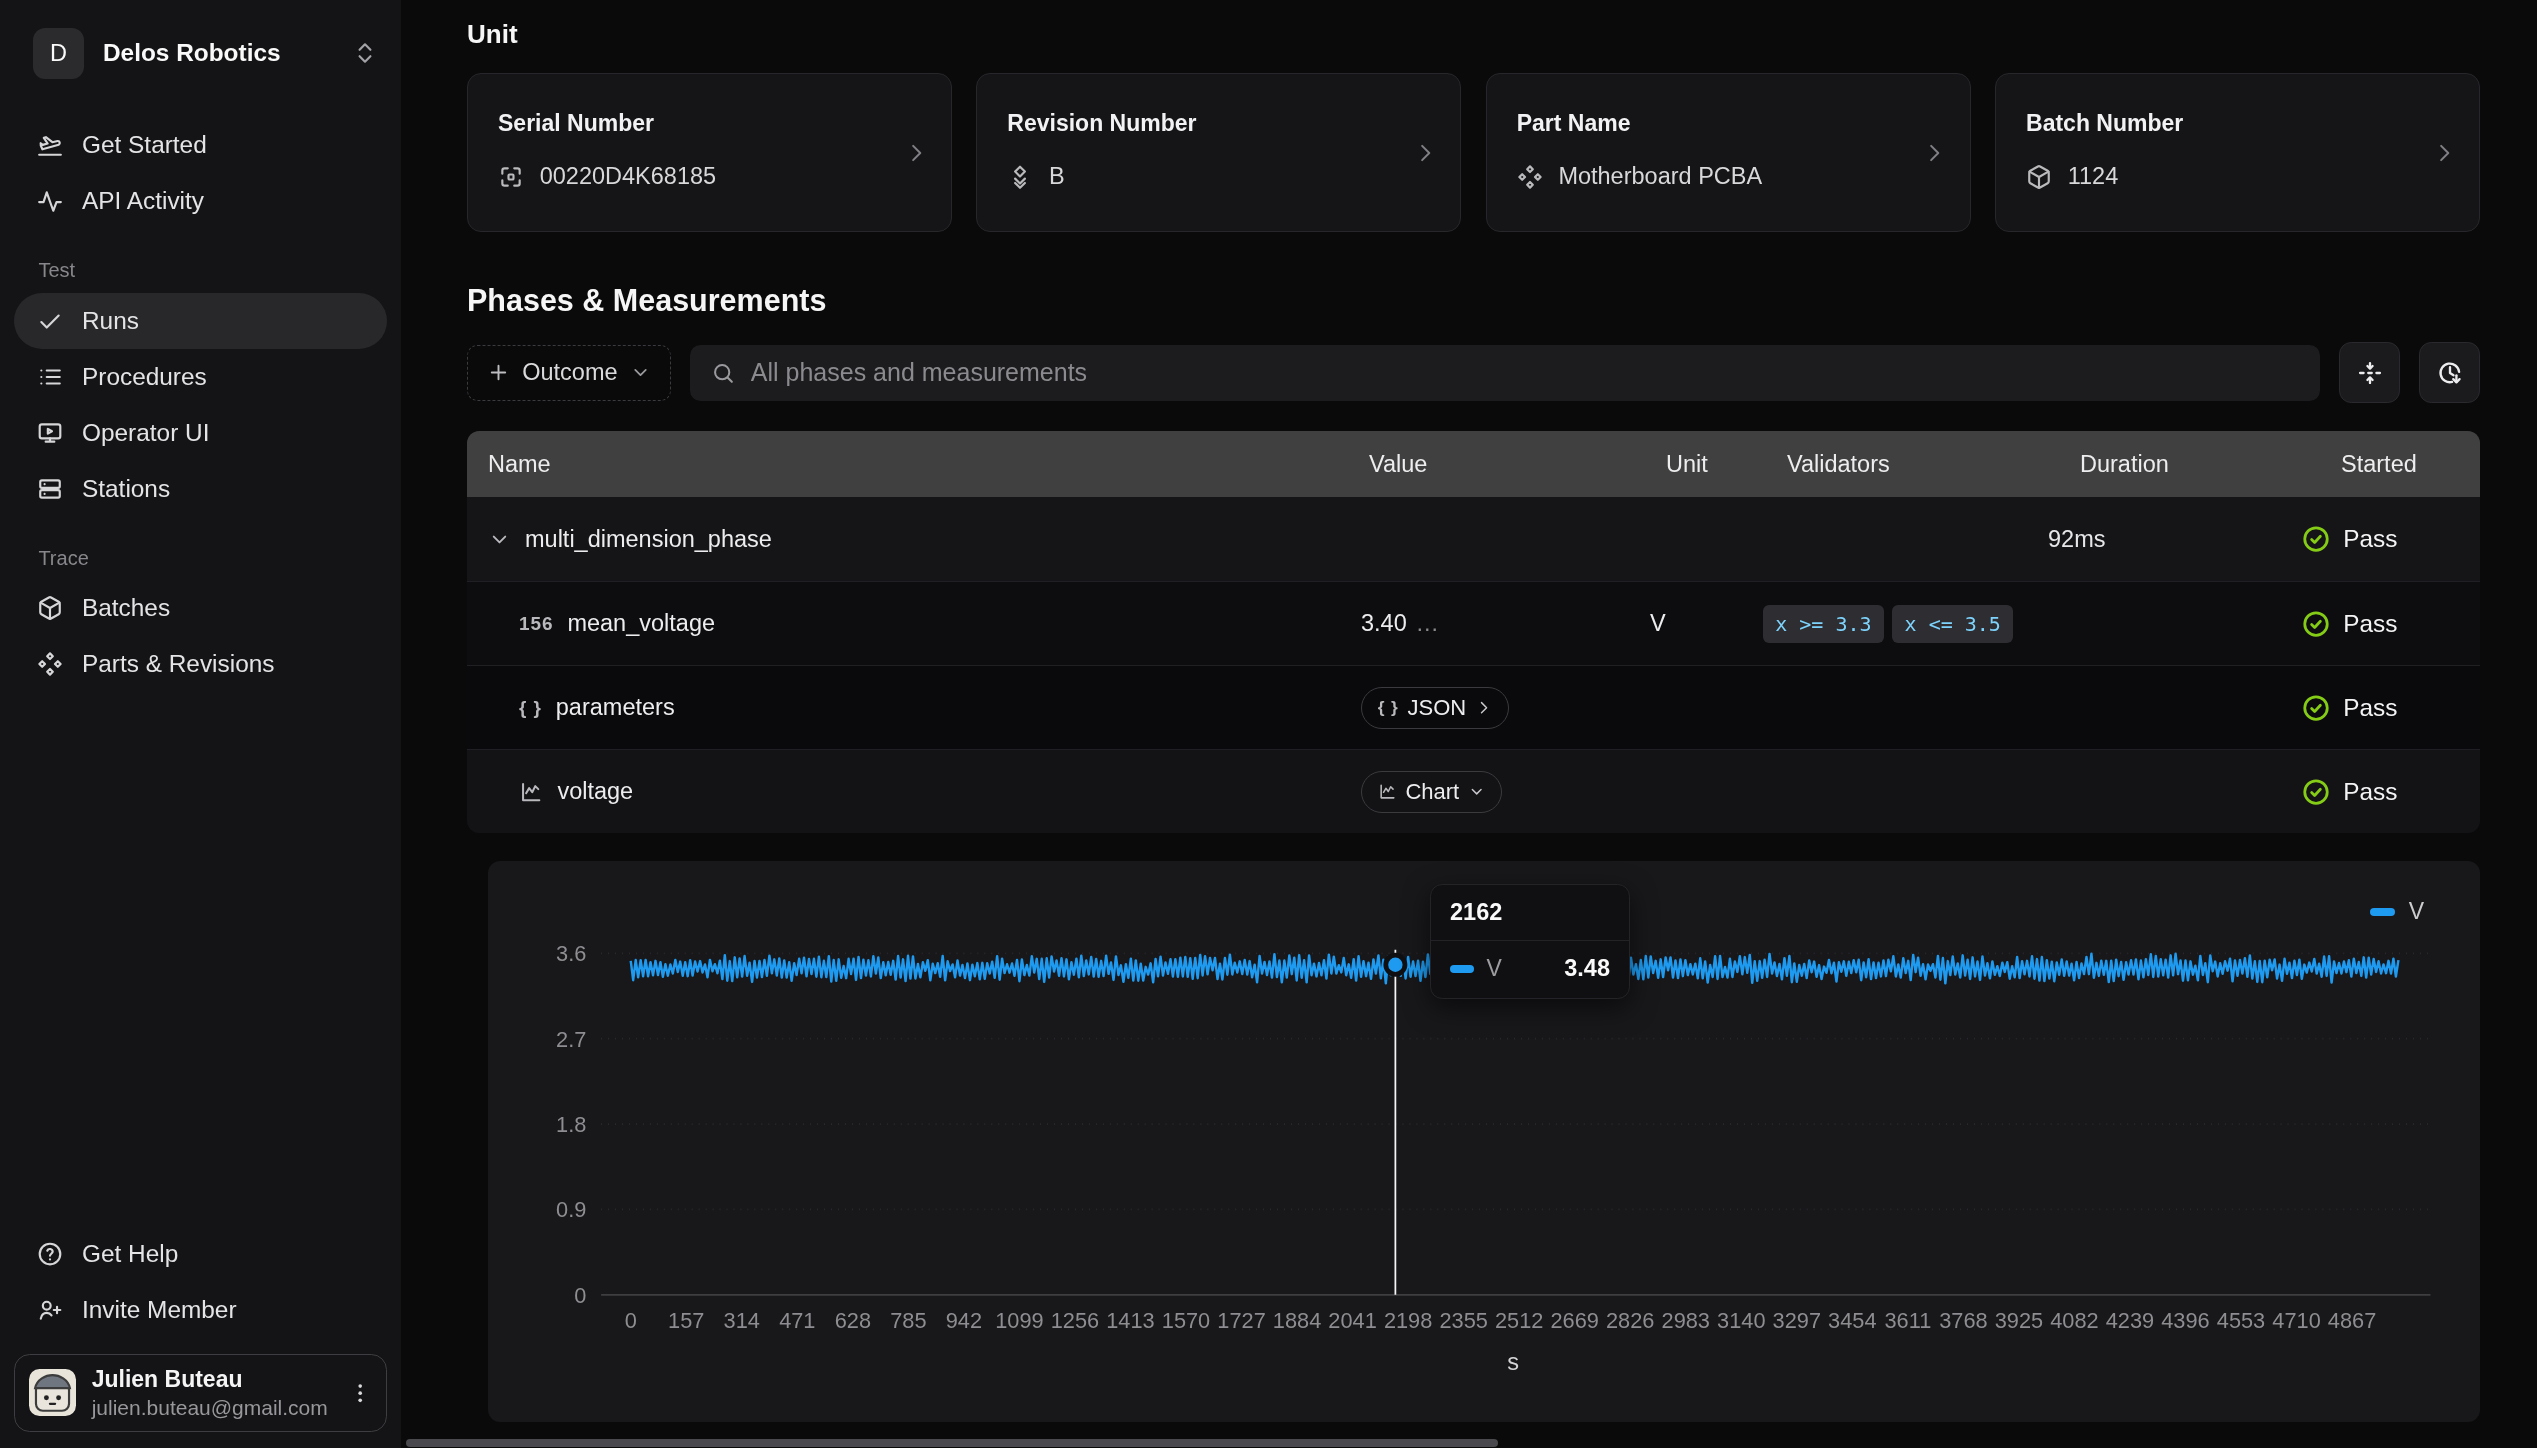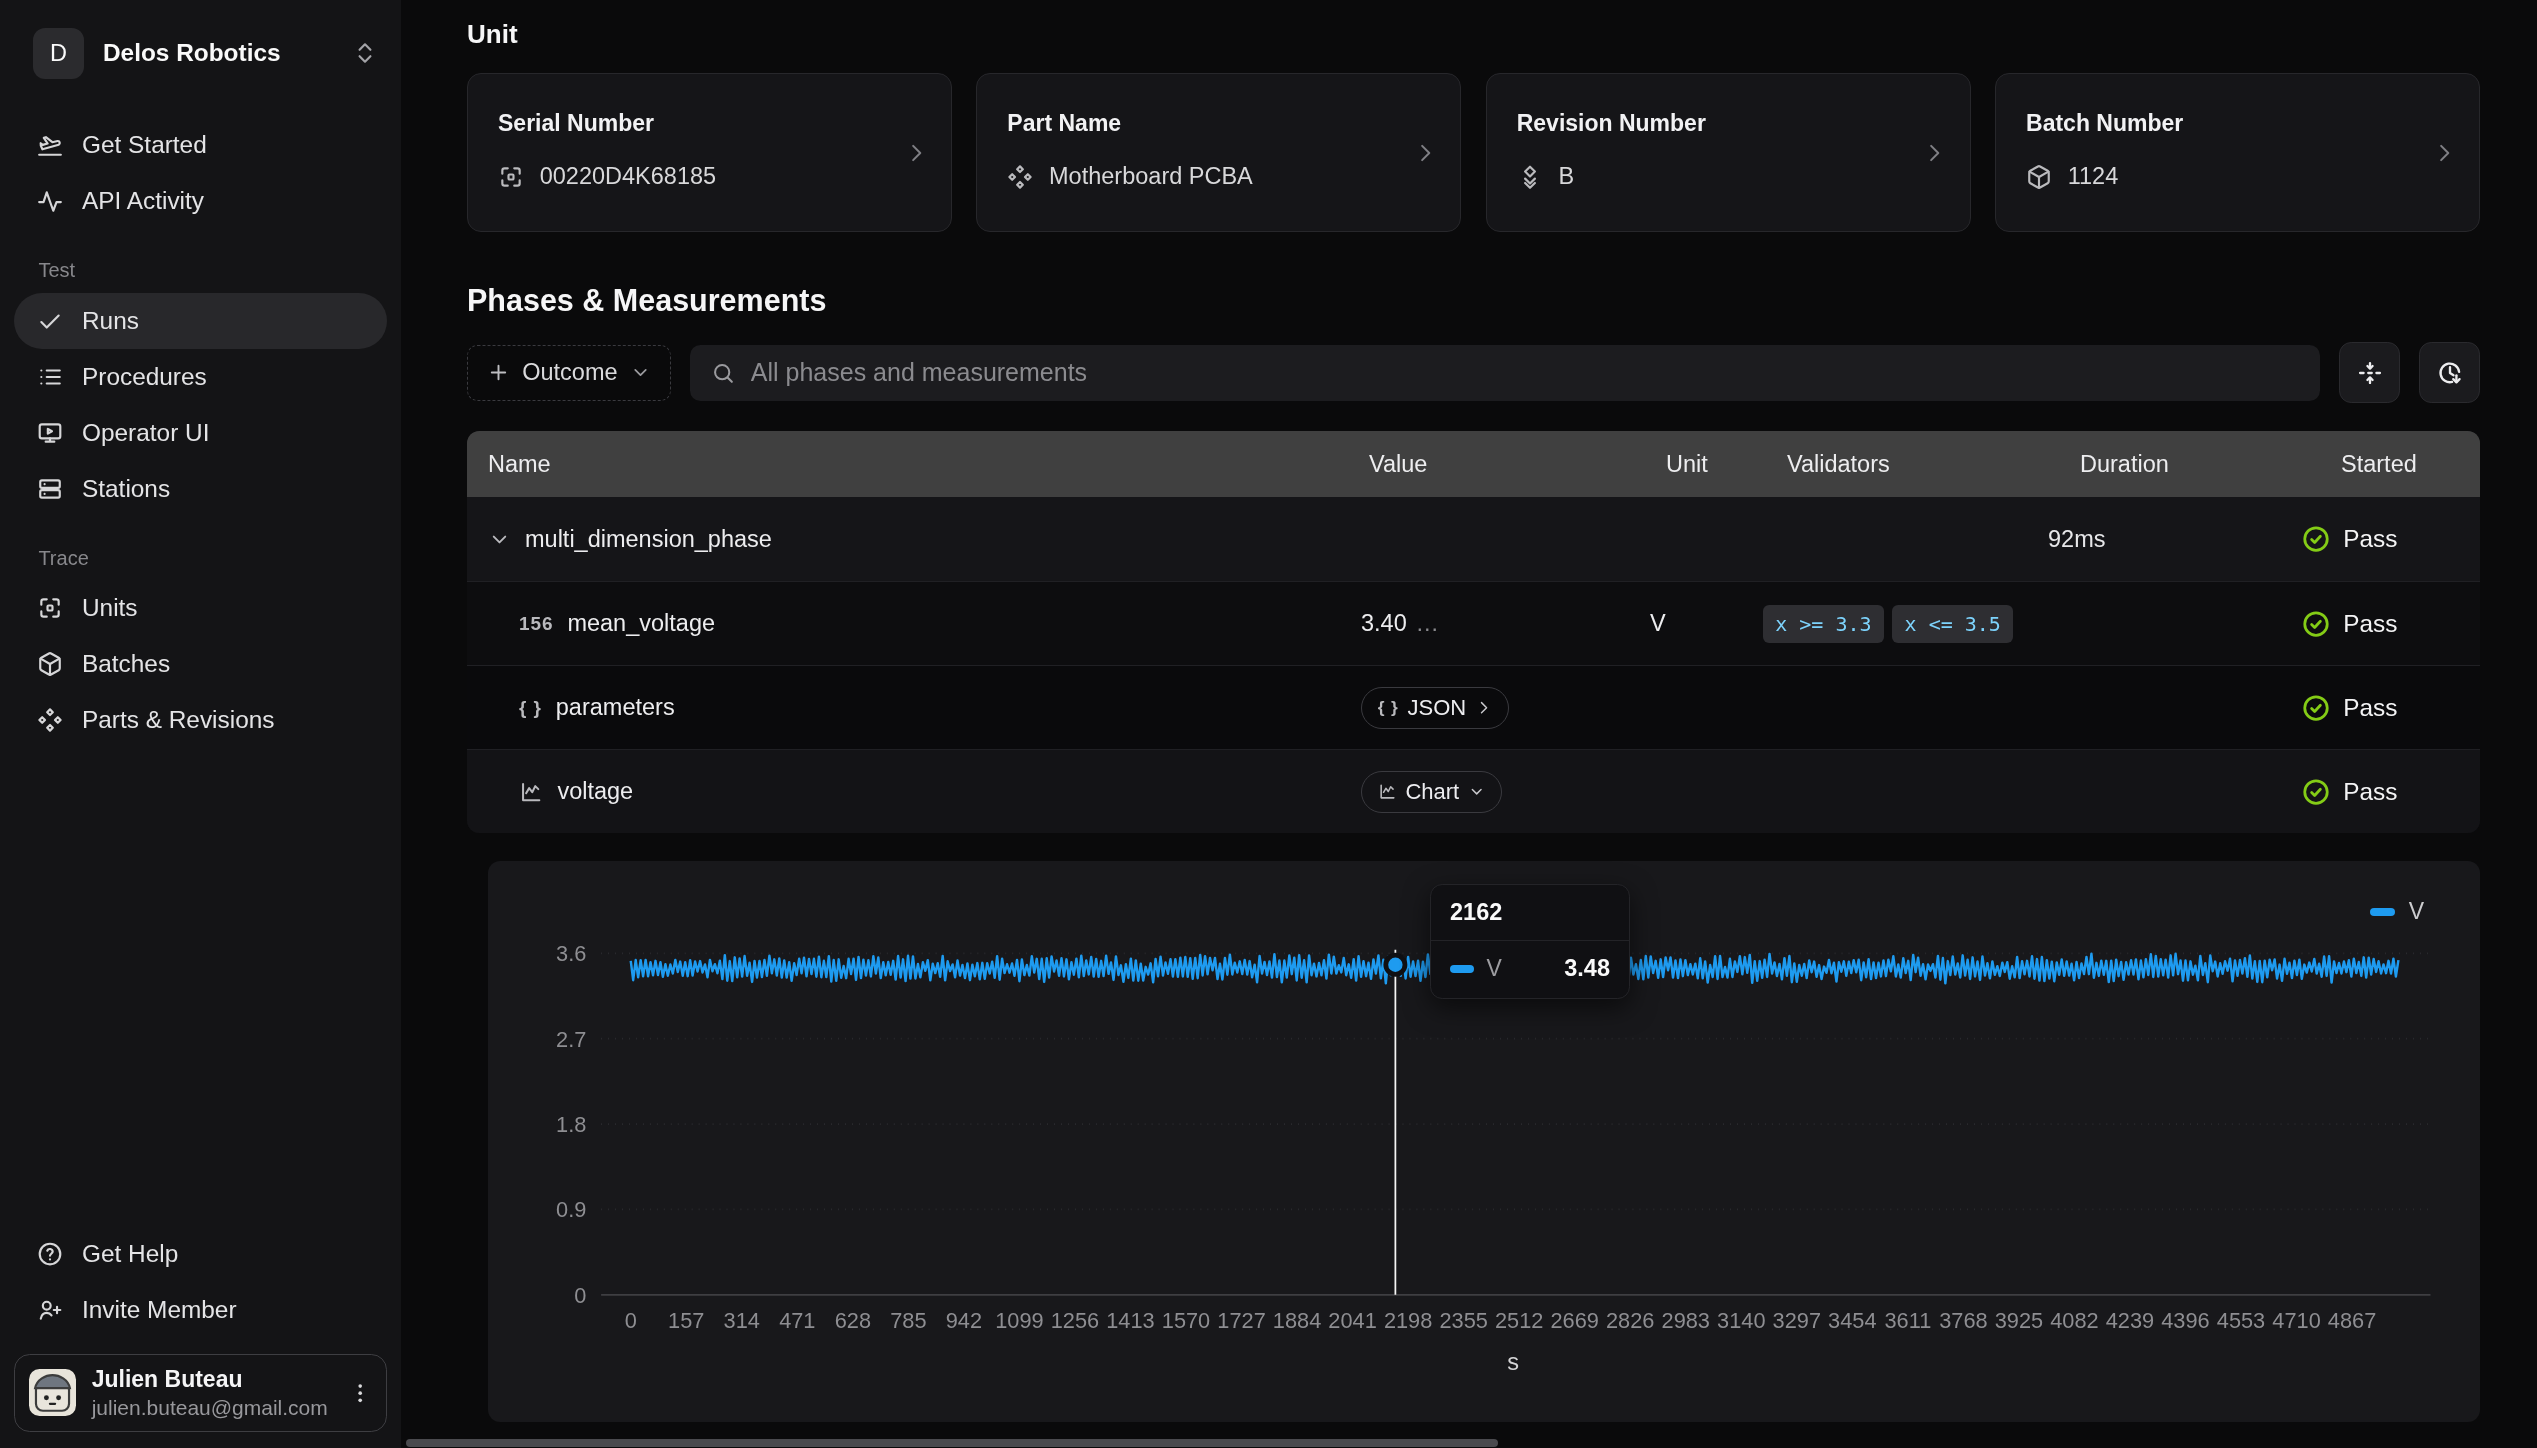--- a/index.html
+++ b/index.html
@@ -169,32 +169,20 @@
               <path d="M7 7.5h.01M7 16.5h.01"></path>
             </svg>
         </span>
         <span>Stations</span>
       </div>
 
       <div class="section-label">Trace</div>
       <div class="nav-item">
         <span class="nicon">
           <svg class="icon" width="26" height="26" viewBox="0 0 24 24">
-              <path d="M4 9V6a2 2 0 0 1 2-2h3"></path>
-              <path d="M15 4h3a2 2 0 0 1 2 2v3"></path>
-              <path d="M20 15v3a2 2 0 0 1-2 2h-3"></path>
-              <path d="M9 20H6a2 2 0 0 1-2-2v-3"></path>
-              <rect x="9.7" y="9.7" width="4.6" height="4.6" rx="1"></rect>
-            </svg>
-        </span>
-        <span>Units</span>
-      </div>
-      <div class="nav-item">
-        <span class="nicon">
-          <svg class="icon" width="26" height="26" viewBox="0 0 24 24">
               <path d="M21 8a2 2 0 0 0-1-1.73l-7-4a2 2 0 0 0-2 0l-7 4A2 2 0 0 0 3 8v8a2 2 0 0 0 1 1.73l7 4a2 2 0 0 0 2 0l7-4A2 2 0 0 0 21 16Z"></path>
               <path d="m3.3 7 8.7 5 8.7-5"></path>
               <path d="M12 22V12"></path>
             </svg>
         </span>
         <span>Batches</span>
       </div>
       <div class="nav-item">
         <span class="nicon">
           <svg class="icon" width="26" height="26" viewBox="0 0 24 24">
@@ -274,50 +262,50 @@
           <span>00220D4K68185</span>
         </div>
         <span class="card-chevron">
           <svg class="icon" width="24.4" height="24.4" viewBox="0 0 24 24">
               <path d="m9 5 7 7-7 7"></path>
             </svg>
         </span>
       </div>
 
       <div class="card">
+        <div class="card-label">Revision Number</div>
+        <div class="card-value">
+          <span class="cicon">
+            <svg class="icon" width="26" height="26" viewBox="0 0 24 24">
+                <path d="M12 2.5 16.5 7 12 11.5 7.5 7z"></path>
+                <path d="m7.5 13.5 4.5 4.5 4.5-4.5"></path>
+                <path d="m7.5 17.5 4.5 4.5 4.5-4.5"></path>
+              </svg>
+          </span>
+          <span>B</span>
+        </div>
+        <span class="card-chevron">
+          <svg class="icon" width="24.4" height="24.4" viewBox="0 0 24 24">
+              <path d="m9 5 7 7-7 7"></path>
+            </svg>
+        </span>
+      </div>
+
+      <div class="card">
         <div class="card-label">Part Name</div>
         <div class="card-value">
           <span class="cicon">
             <svg class="icon" width="26" height="26" viewBox="0 0 24 24">
                 <path d="M12 2.2 14.6 4.8 12 7.4 9.4 4.8z"></path>
                 <path d="M12 16.6l2.6 2.6L12 21.8l-2.6-2.6z"></path>
                 <path d="M4.8 9.4 7.4 12l-2.6 2.6L2.2 12z"></path>
                 <path d="M19.2 9.4 21.8 12l-2.6 2.6L16.6 12z"></path>
               </svg>
           </span>
           <span>Motherboard PCBA</span>
-        </div>
-        <span class="card-chevron">
-          <svg class="icon" width="24.4" height="24.4" viewBox="0 0 24 24">
-              <path d="m9 5 7 7-7 7"></path>
-            </svg>
-        </span>
-      </div>
-
-      <div class="card">
-        <div class="card-label">Revision Number</div>
-        <div class="card-value">
-          <span class="cicon">
-            <svg class="icon" width="26" height="26" viewBox="0 0 24 24">
-                <path d="M12 2.5 16.5 7 12 11.5 7.5 7z"></path>
-                <path d="m7.5 13.5 4.5 4.5 4.5-4.5"></path>
-                <path d="m7.5 17.5 4.5 4.5 4.5-4.5"></path>
-              </svg>
-          </span>
-          <span>B</span>
         </div>
         <span class="card-chevron">
           <svg class="icon" width="24.4" height="24.4" viewBox="0 0 24 24">
               <path d="m9 5 7 7-7 7"></path>
             </svg>
         </span>
       </div>
 
       <div class="card">
         <div class="card-label">Batch Number</div>

